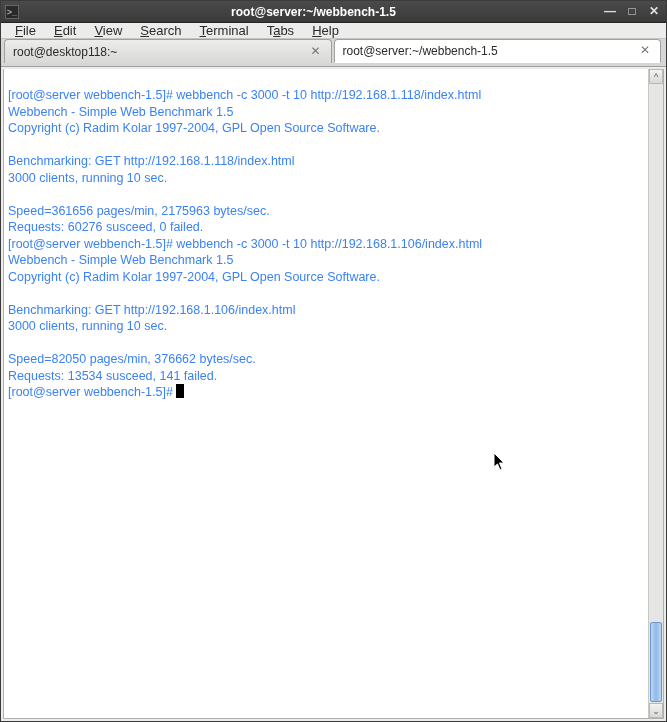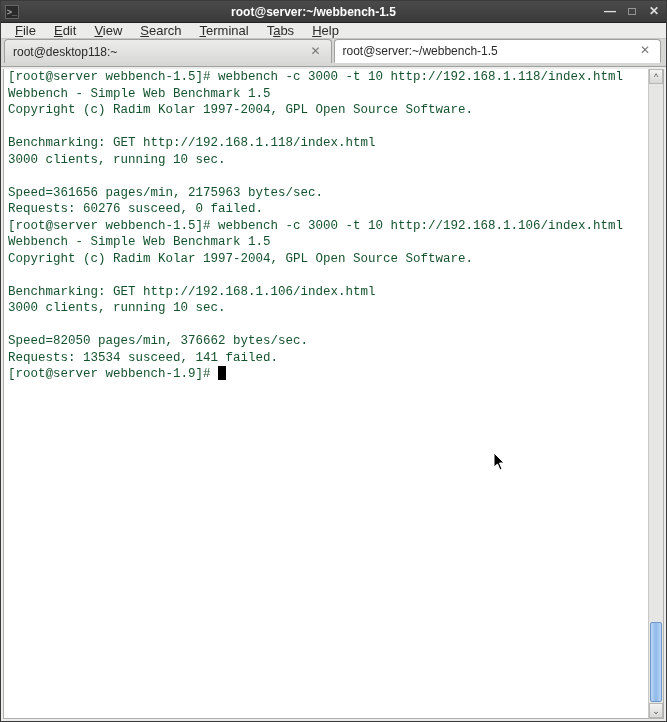--- a/index.html
+++ b/index.html
@@ -125,25 +125,25 @@
     flex: 1;
     display: flex;
     background: #fff;
     border: 1px solid #b0b0ae;
     margin: 2px;
     border-top: none;
     overflow: hidden;
   }
   .terminal {
     flex: 1;
-    padding: 0 4px;
-    font-family: Liberation Mono, monospace;
+    padding: 18px 4px;
+    font-family: Liberation Sans, sans-serif;
     font-size: 12.5px;
     line-height: 16.5px;
-    color: #14532d;
+    color: #3b82f6;
     white-space: pre-wrap;
     word-break: break-all;
     overflow: hidden;
     position: relative;
   }
   .cursor-block {
     display: inline-block;
     width: 8px;
     height: 14px;
     background: #000;
@@ -236,21 +236,21 @@
 Requests: 60276 susceed, 0 failed.
 [root@server webbench-1.5]# webbench -c 3000 -t 10 http://192.168.1.106/index.html
 Webbench - Simple Web Benchmark 1.5
 Copyright (c) Radim Kolar 1997-2004, GPL Open Source Software.
 
 Benchmarking: GET http://192.168.1.106/index.html
 3000 clients, running 10 sec.
 
 Speed=82050 pages/min, 376662 bytes/sec.
 Requests: 13534 susceed, 141 failed.
-<span>[root@server webbench-1.9]# </span><span class="cursor-block"></span></div>
+<span>[root@server webbench-1.5]# </span><span class="cursor-block"></span></div>
     <div class="scrollbar">
       <div class="scroll-up">^</div>
       <div class="scroll-thumb"></div>
       <div class="scroll-down">⌄</div>
     </div>
   </div>
 
 </div>
 
 <svg class="mouse-cursor" viewBox="0 0 14 20">

